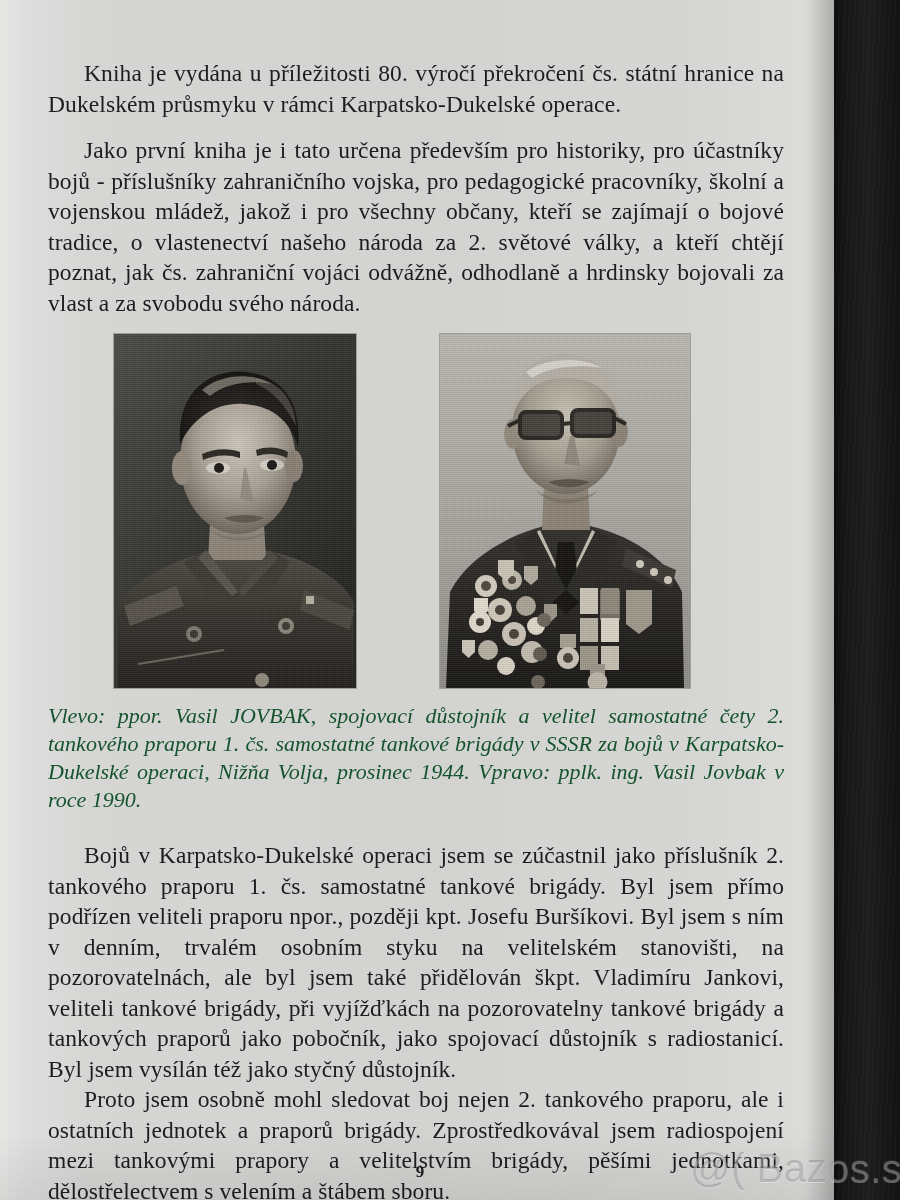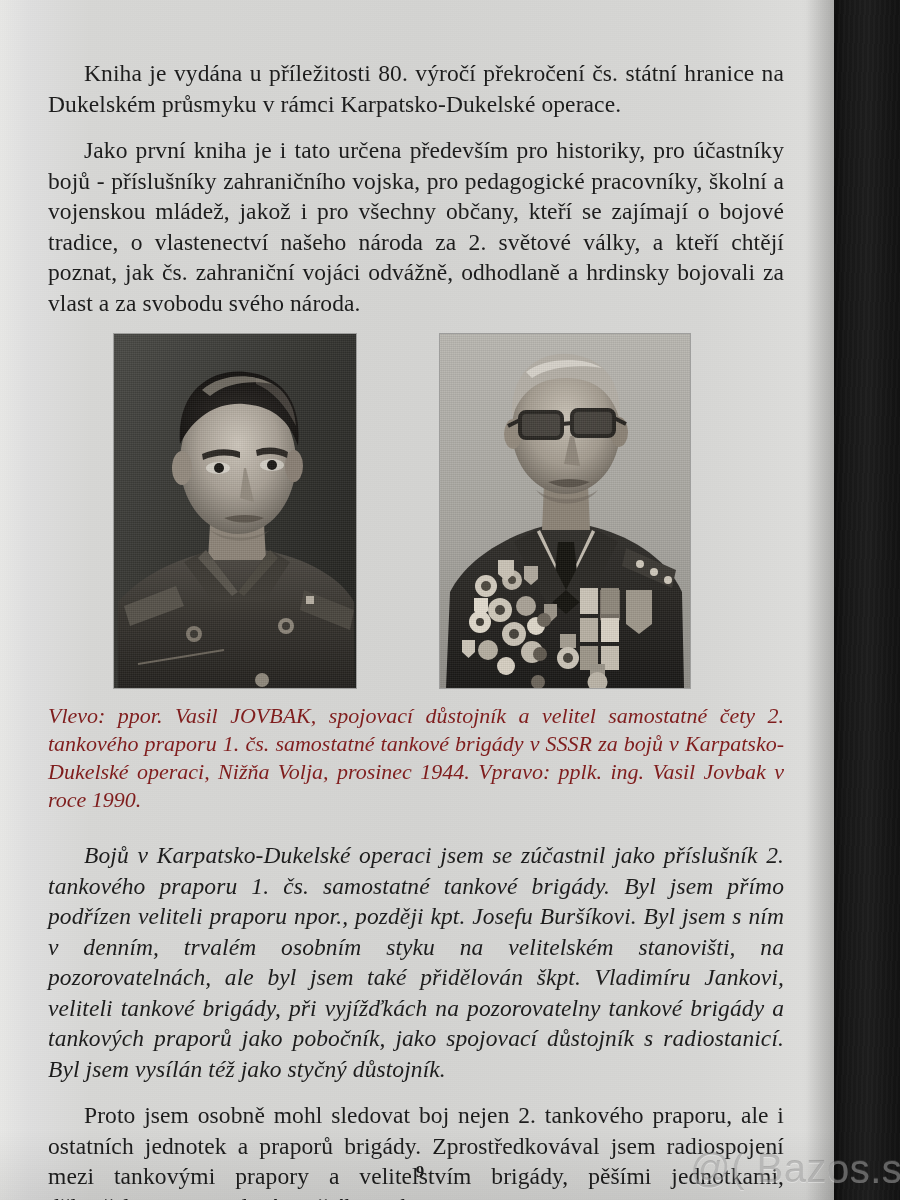--- a/index.html
+++ b/index.html
@@ -82,21 +82,21 @@
   }
   p.body {
     margin: 0 0 16px 0;
     font-size: 23.5px;
     line-height: 30.5px;
     color: #1d1d1d;
     text-align: justify;
     text-indent: 36px;
     letter-spacing: .1px;
   }
-  p.body.tight { margin-bottom: 16px; font-style: italic; }
+  p.body.tight { margin-bottom: 0; }
 
   
   #photos {
     position: relative;
     height: 360px;
     margin: 16px 0 8px 0;
   }
   .photo {
     position: absolute;
     top: 0;
@@ -115,21 +115,21 @@
     opacity:.55;
     pointer-events:none;
   }
 
   
   p.caption {
     margin: 4px 0 26px 0;
     font-size: 22px;
     line-height: 28px;
     font-style: italic;
-    color: #7f1d1d;
+    color: #14532d;
     text-align: justify;
   }
 
   
   #page-number {
     position: absolute;
     left: 0;
     top: 1162px;
     width: 840px;
     text-align: center;

